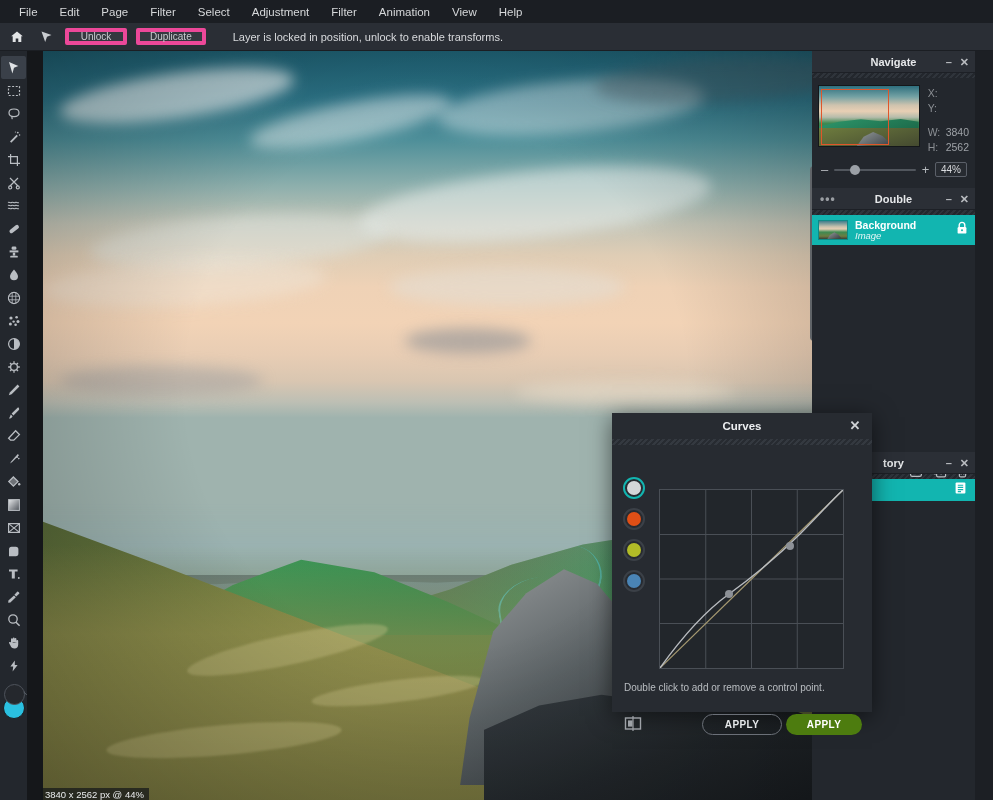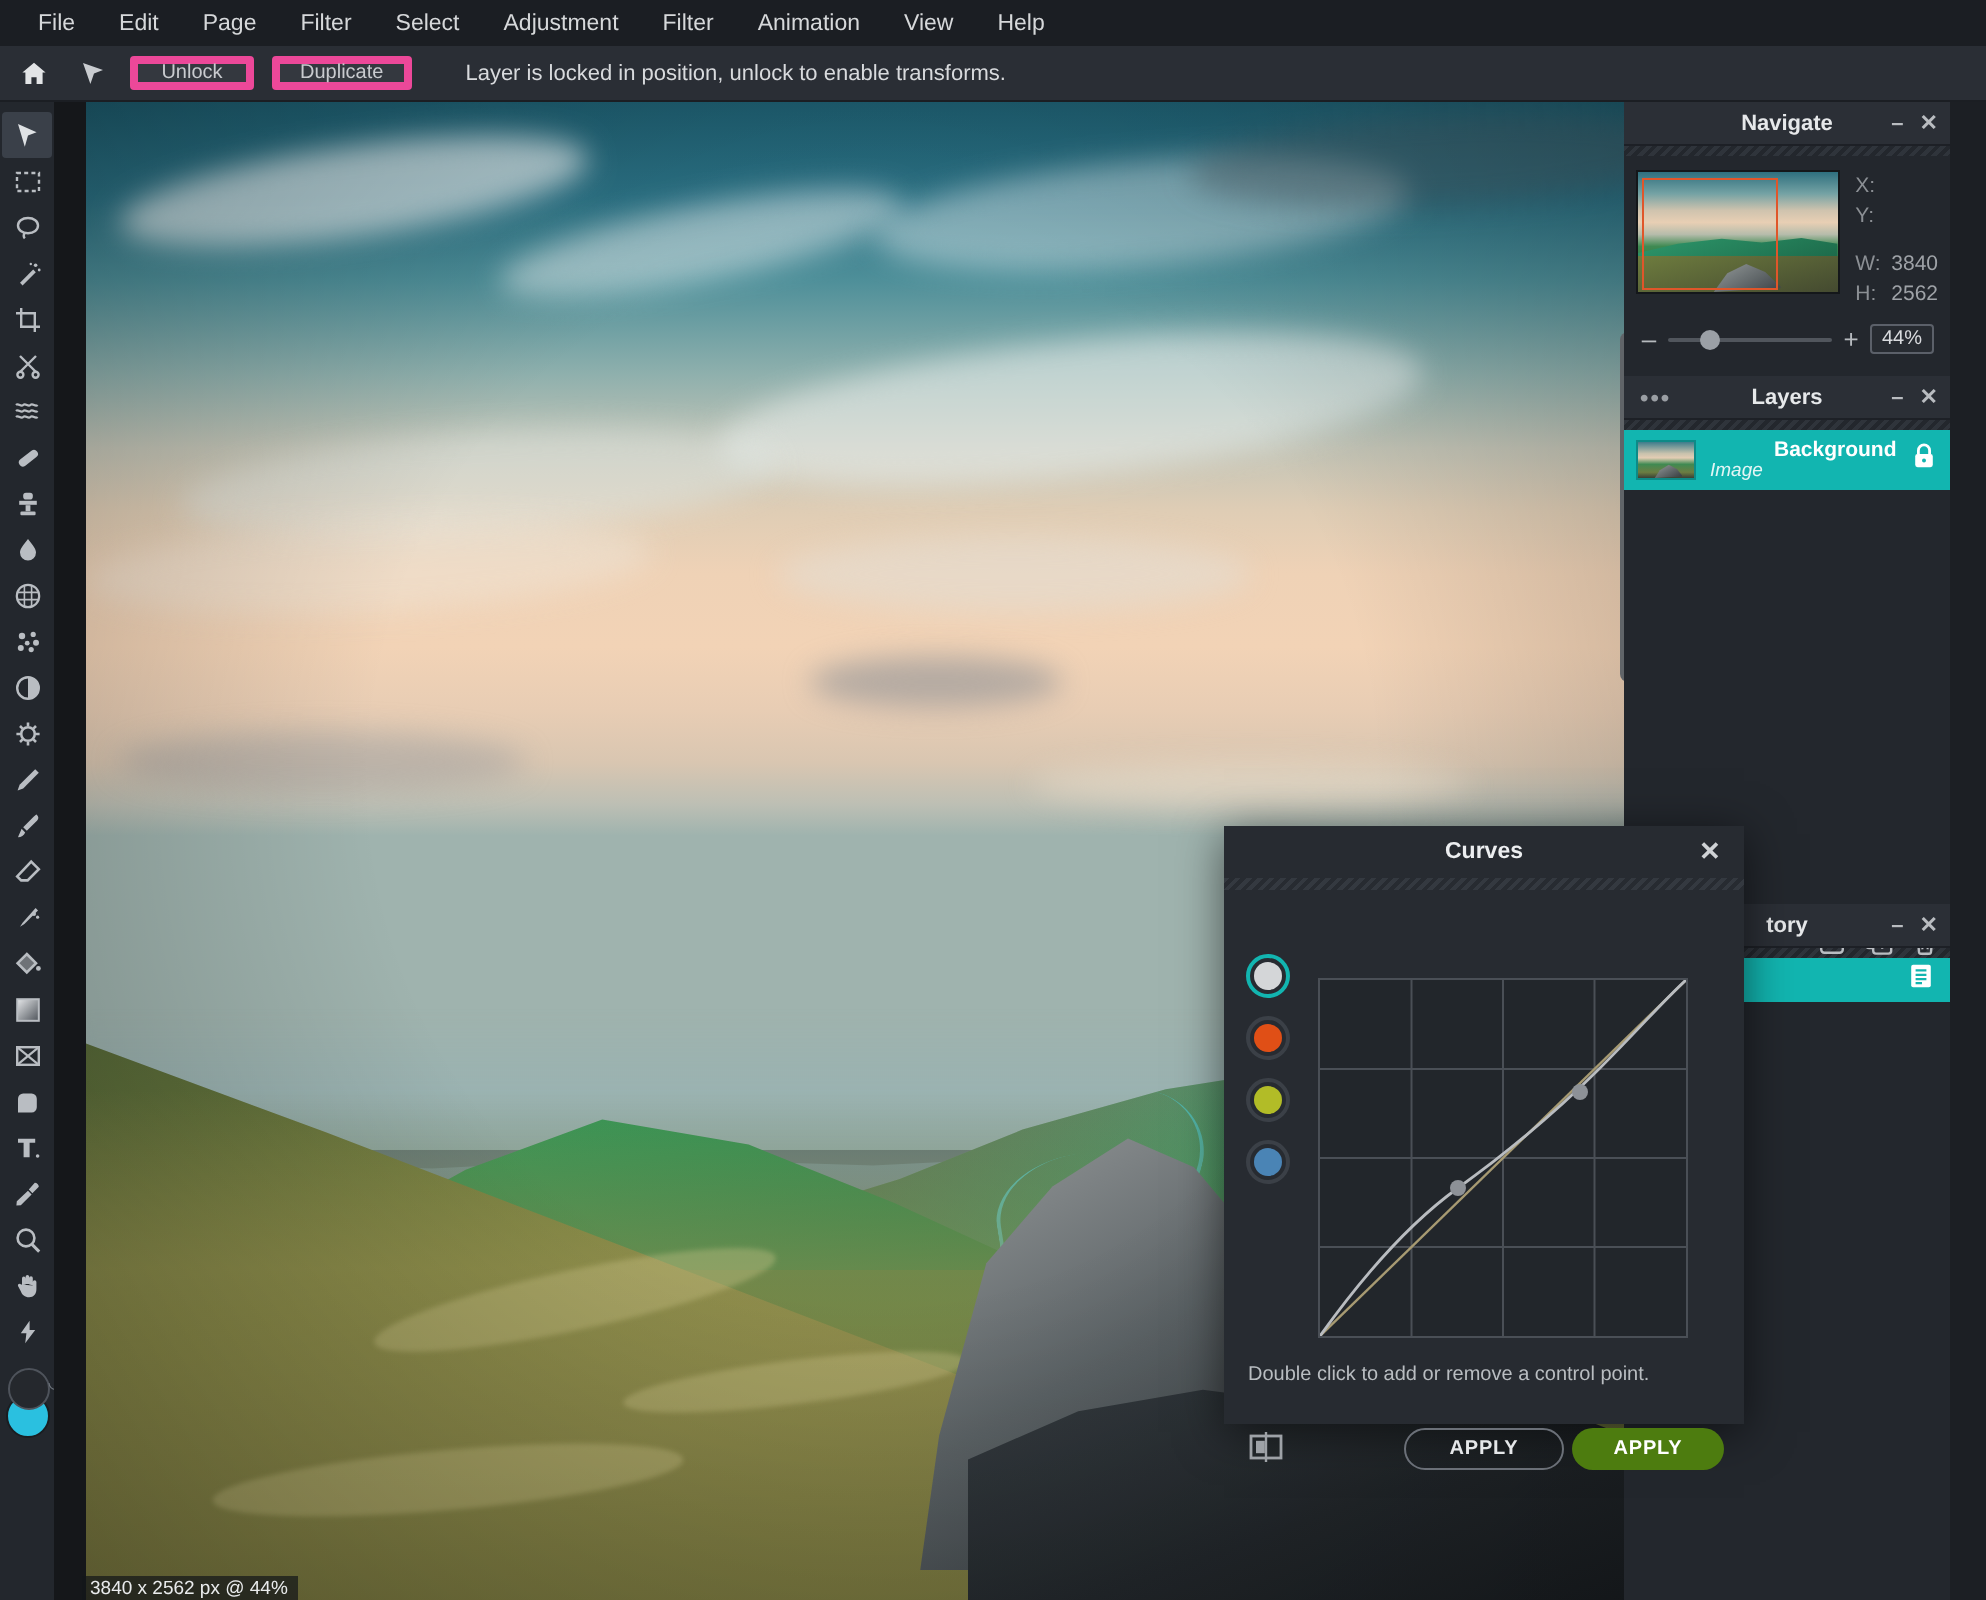--- a/index.html
+++ b/index.html
@@ -218,21 +218,21 @@
 
   
   .layer-row {
     height: 30px; display: flex; align-items: center; gap: 7px;
     padding: 0 7px 0 6px; background: #12b5b0; cursor: pointer;
   }
   .layer-thumb {
     width: 30px; height: 20px; border: 1px solid #0d8a87; overflow: hidden; position: relative;
   }
   .layer-meta { flex: 1; line-height: 1.05; }
-  .layer-name { color: #fff; font-size: 10.5px; font-weight: bold; margin-left: 32px; }
+  .layer-name { color: #fff; font-size: 10.5px; font-weight: bold; }
   .layer-kind { color: #e3f6f5; font-size: 9.5px; font-style: italic; }
   #layers-tools {
     position: absolute; right: 6px; top: 413px;
     display: flex; gap: 9px; align-items: center;
   }
   .ltool { cursor: pointer; }
 
   
   #history-row { height: 22px; background: #12b5b0; display: flex; align-items: center; justify-content: flex-end; padding-right: 8px; cursor: pointer; }
 
@@ -587,21 +587,21 @@
       <span id="zslider">
         <span id="ztrack"></span>
         <span id="zknob"></span>
       </span>
       <span class="zbtn">+</span>
       <span id="zval">44%</span>
     </div>
 
     <div class="panel-header" style="margin-top:11px">
       <span class="panel-dots">•••</span>
-      <span>Layers</span>
+      <span>Double</span>
       <span class="panel-hdr-btns">
         <span class="hdr-btn">–</span>
         <span class="hdr-btn">✕</span>
       </span>
     </div>
     <div class="hatch"></div>
 
     <div class="layer-row">
       <div class="layer-thumb">
         <div style="position:absolute;inset:0;background:linear-gradient(to bottom,#3d7d8c 0%,#c8c2ad 32%,#e3cdb4 44%,#3f8a52 62%,#6c7d42 84%,#3a4036 100%)"></div>

